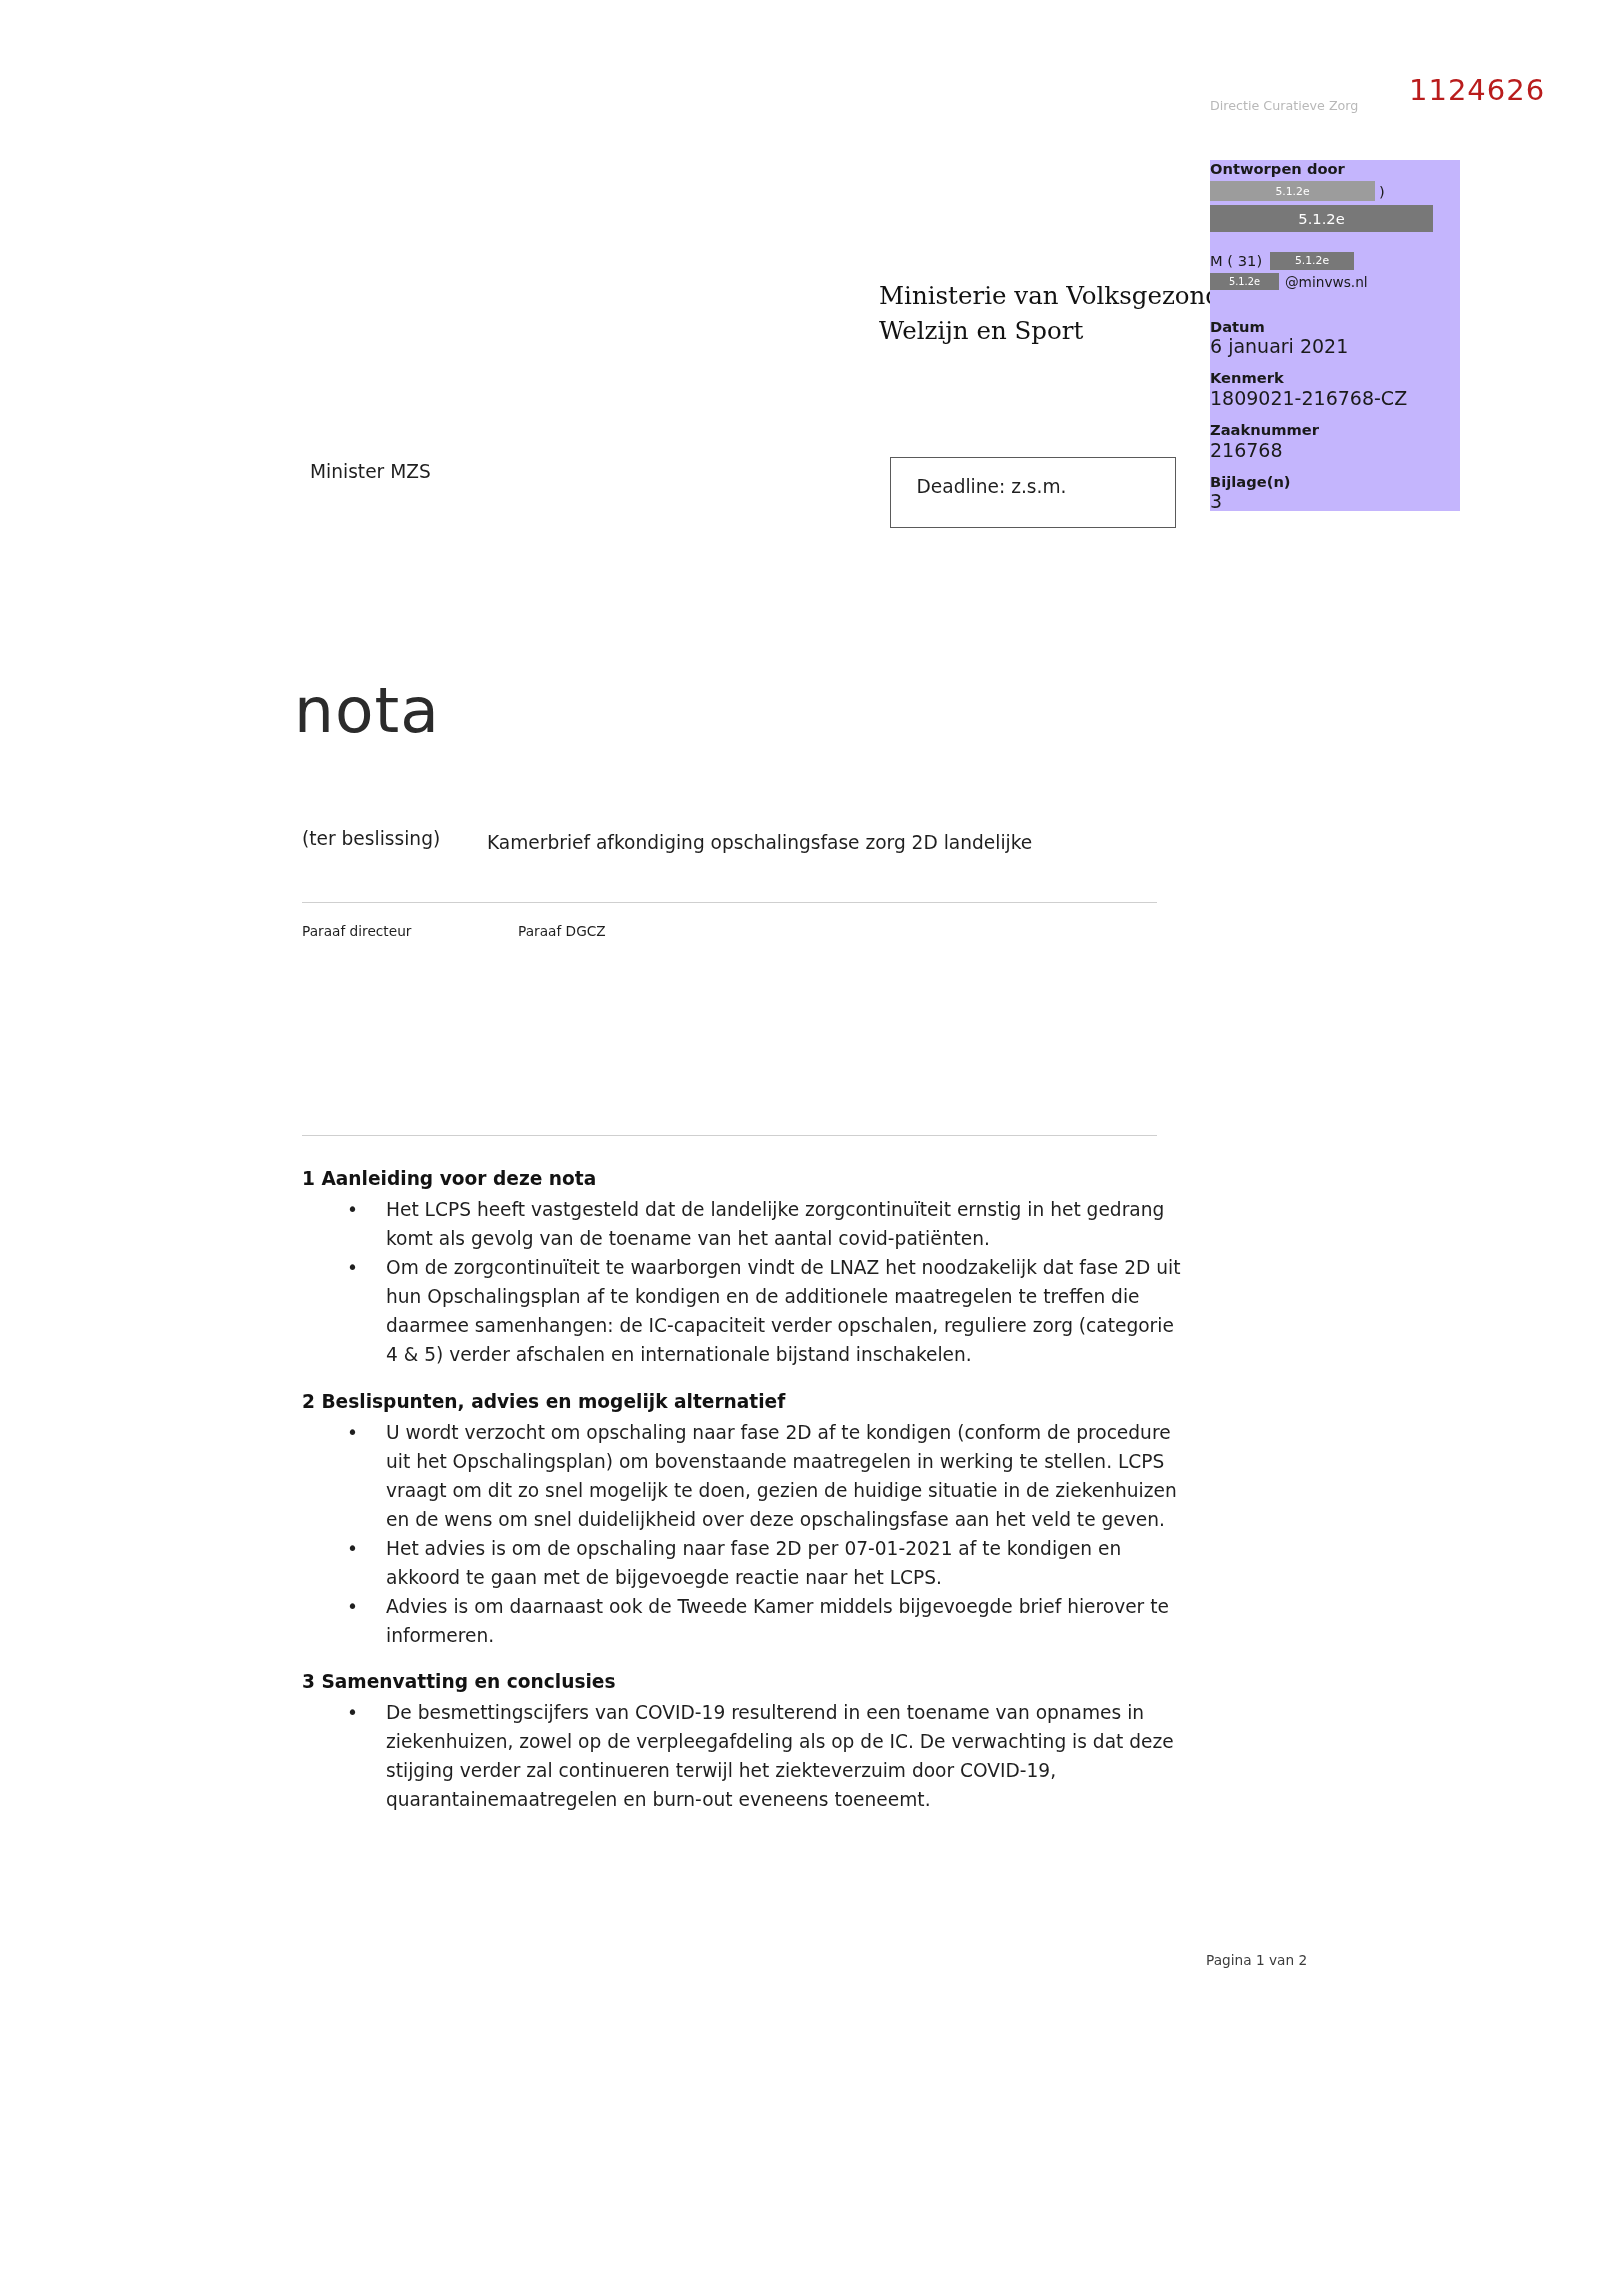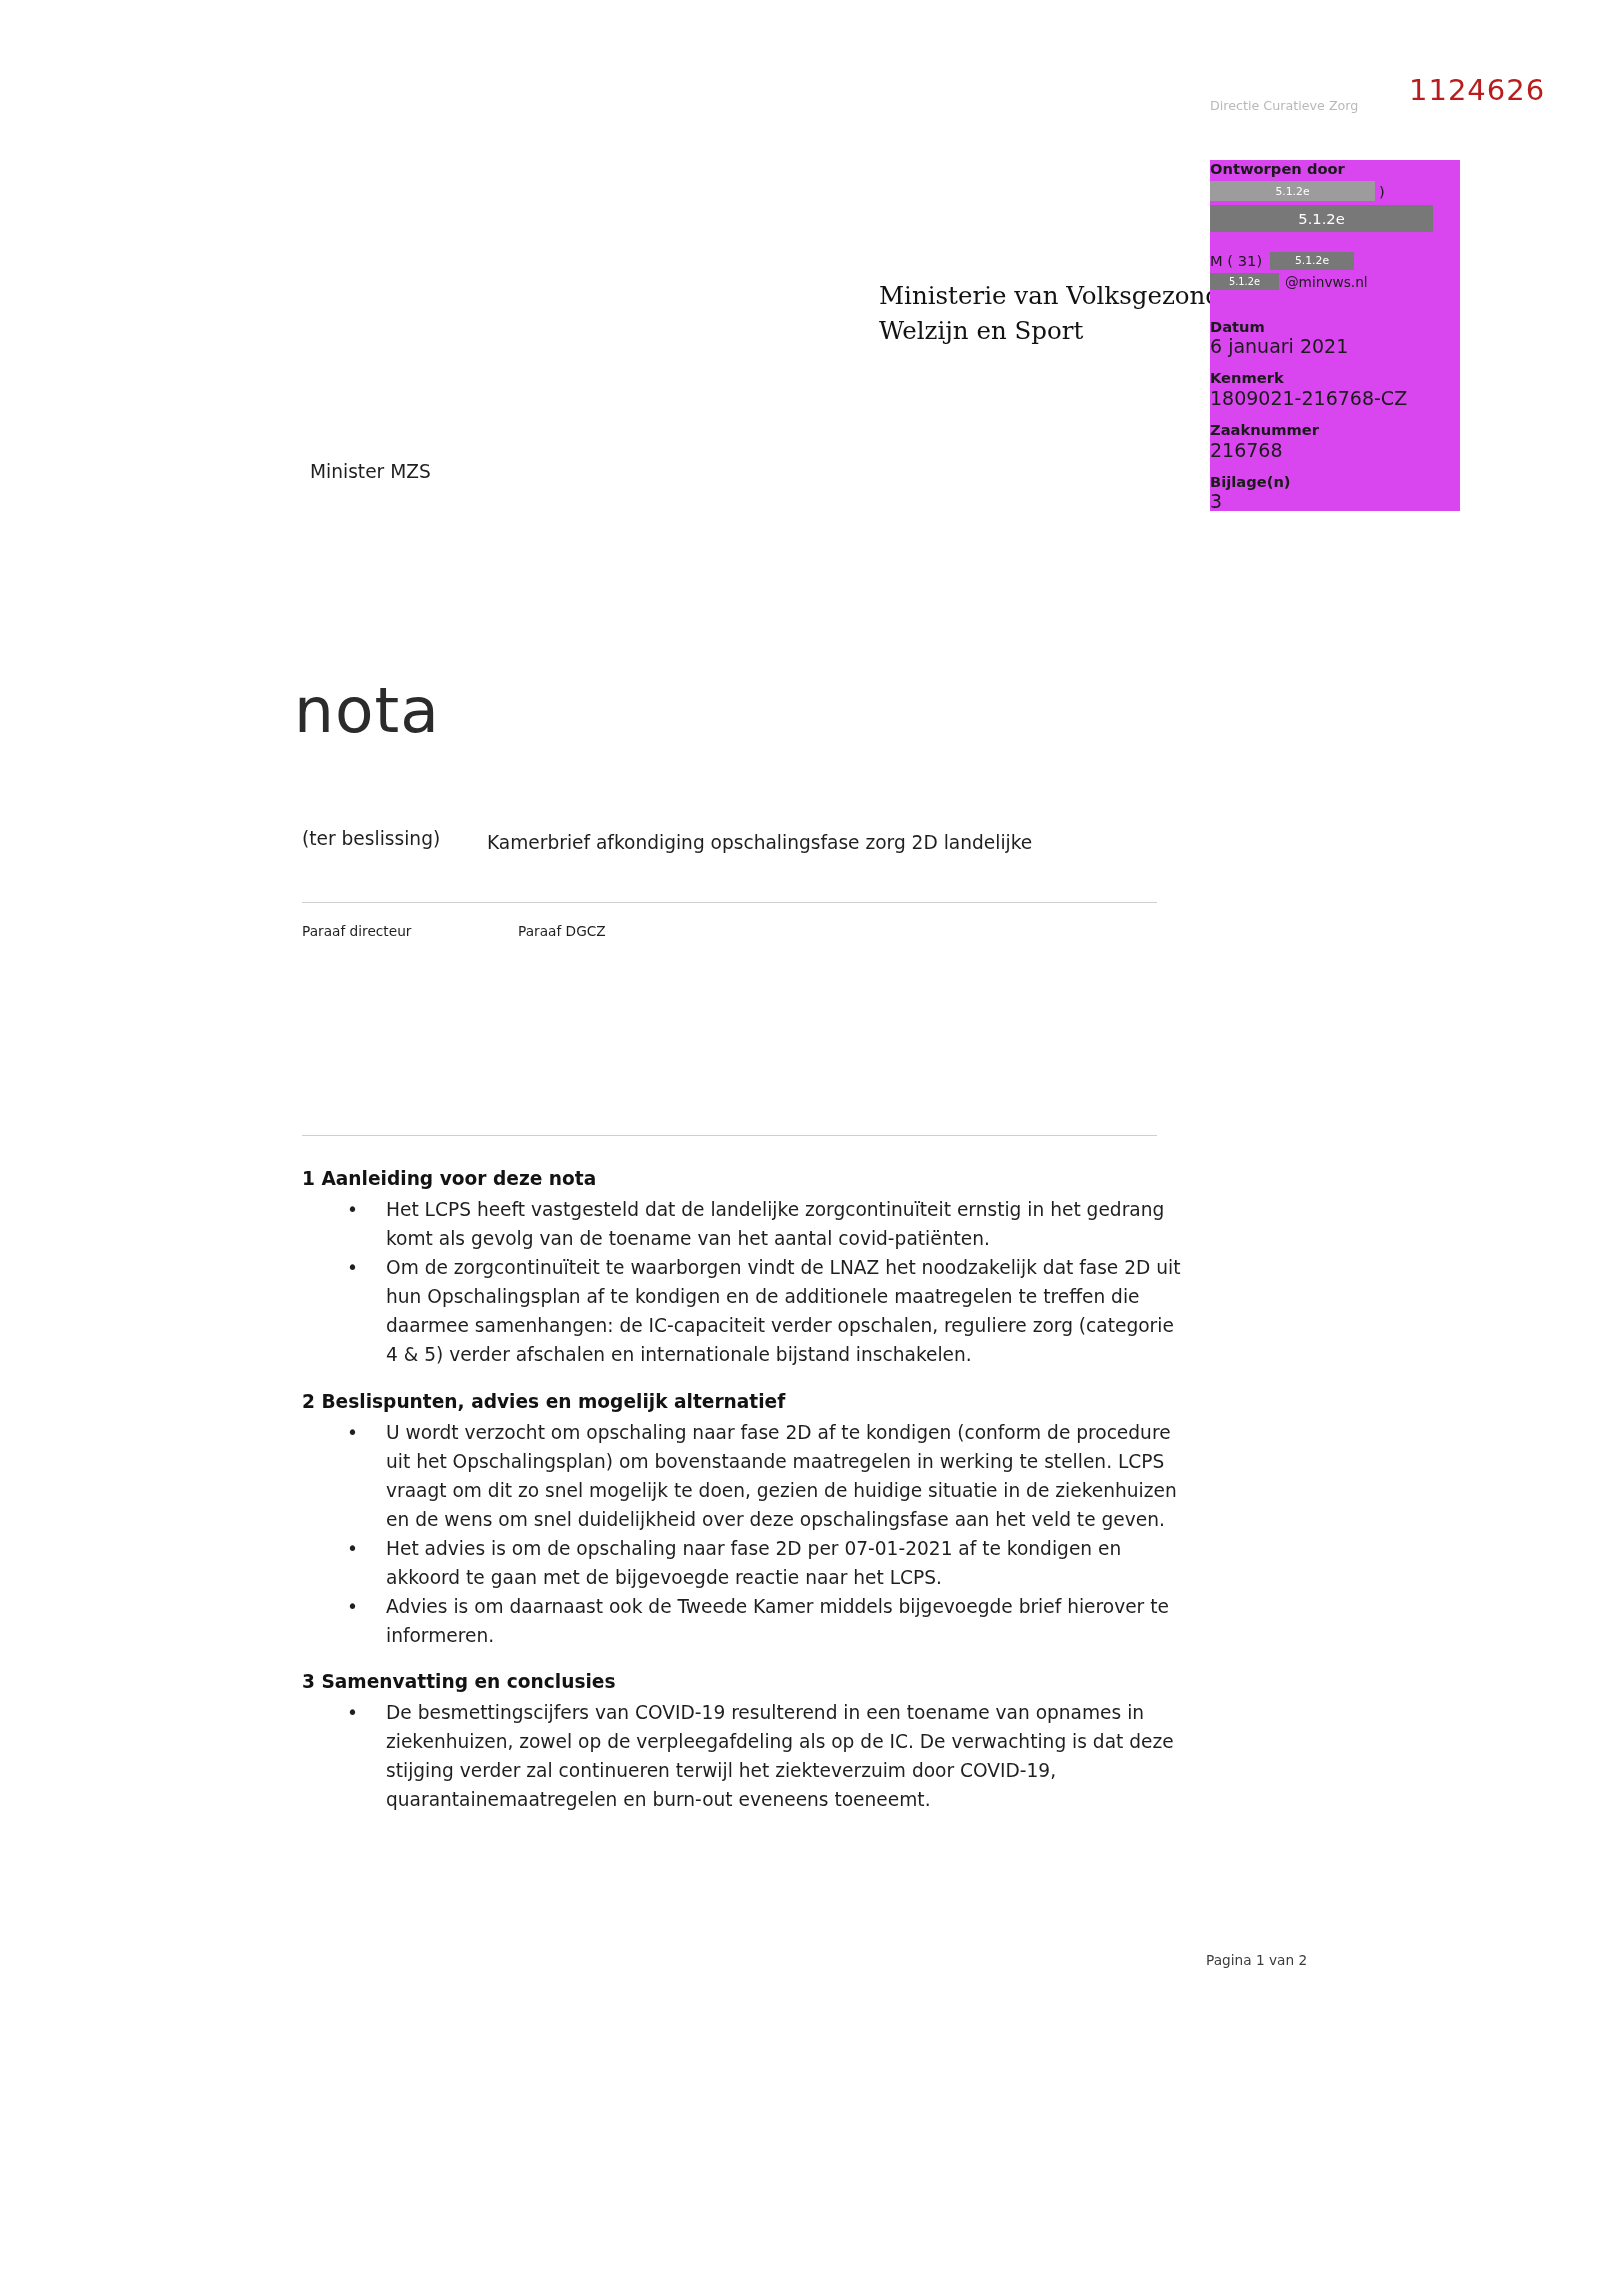--- a/index.html
+++ b/index.html
@@ -47,21 +47,21 @@
     white-space: nowrap;
     z-index: 1;
   }
 
   
   .meta-col {
     position: absolute;
     left: 1210px;
     top: 160px;
     width: 250px;
-    background: #d946ef;
+    background: #c4b5fd;
     z-index: 2;
     font-size: 14.7px;
     color: #1a1a1a;
   }
   .meta-label { font-weight: bold; font-size: 14.7px; line-height: 17.6px; }
   .meta-value { font-size: 19px; line-height: 17.6px; margin-top: 2.9px; }
   .mt-block { margin-top: 13.7px; }
   .mt-first { margin-top: 27.4px; }
 
   .redact-row-1 { margin-top: 3.9px; display: flex; align-items: center; }
@@ -236,20 +236,23 @@
 
     <div class="meta-label mt-block">Zaaknummer</div>
     <div class="meta-value">216768</div>
 
     <div class="meta-label mt-block">Bijlage(n)</div>
     <div class="meta-value">3</div>
   </div>
 
   <div class="addressee">Minister MZS</div>
 
+  <div class="deadline-box">
+    <span>Deadline: z.s.m.</span>
+  </div>
 
   <div class="nota-title">nota</div>
 
   <div class="subject-row">
     <div class="ter-beslissing">(ter beslissing)</div>
     <div class="subject-text">
       <div>Kamerbrief afkondiging opschalingsfase zorg 2D landelijke</div>
     </div>
   </div>
 

